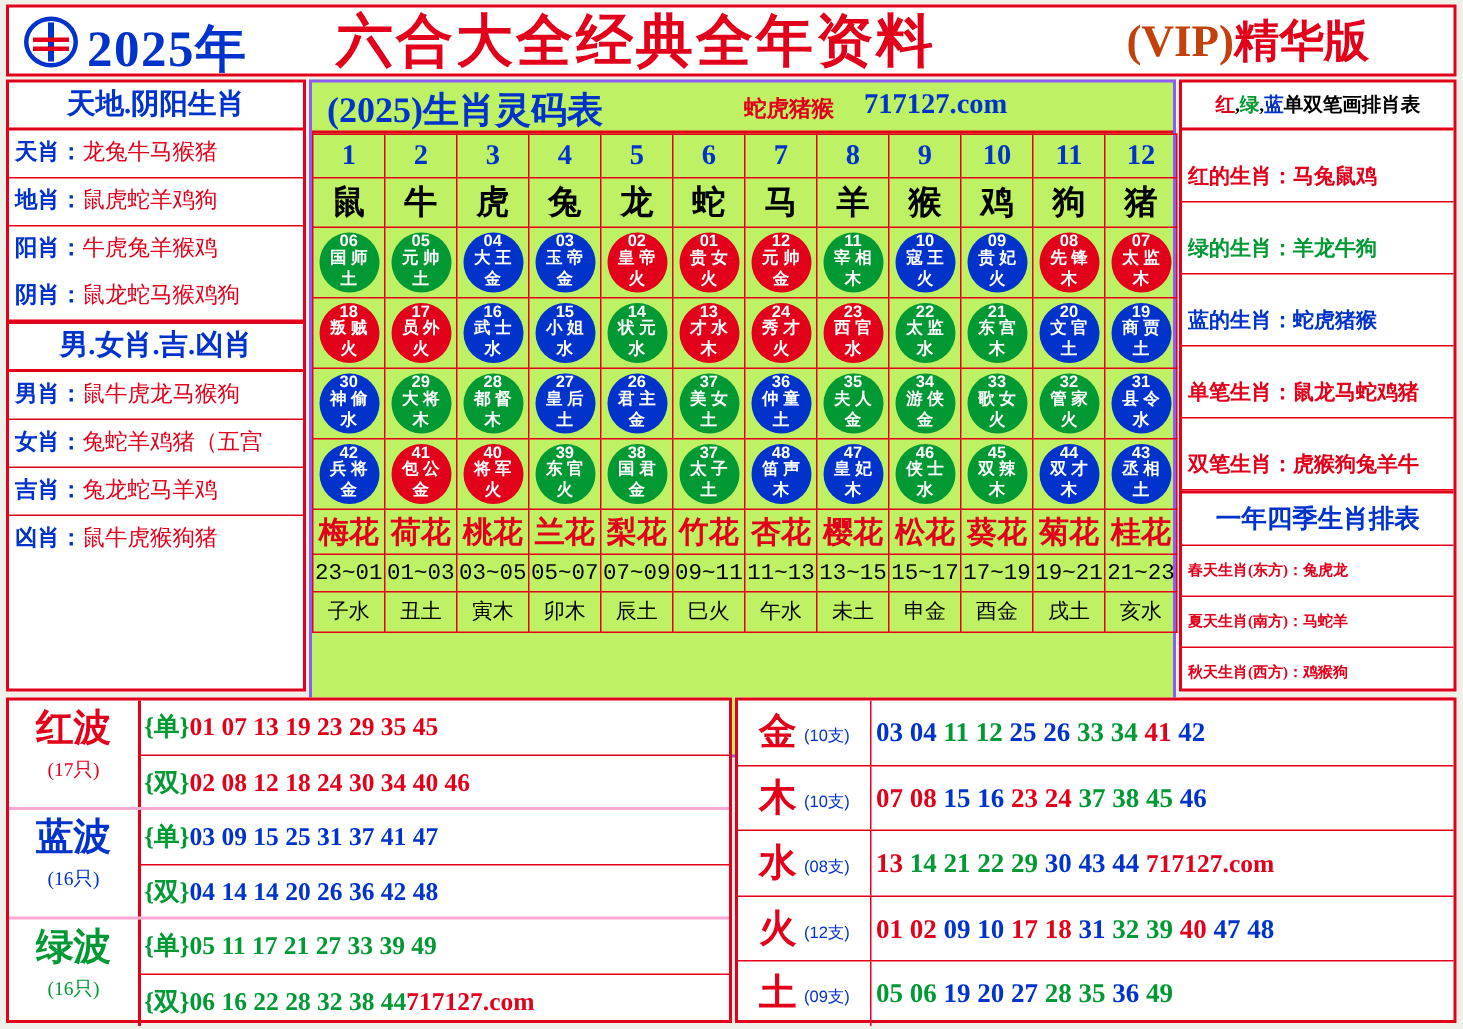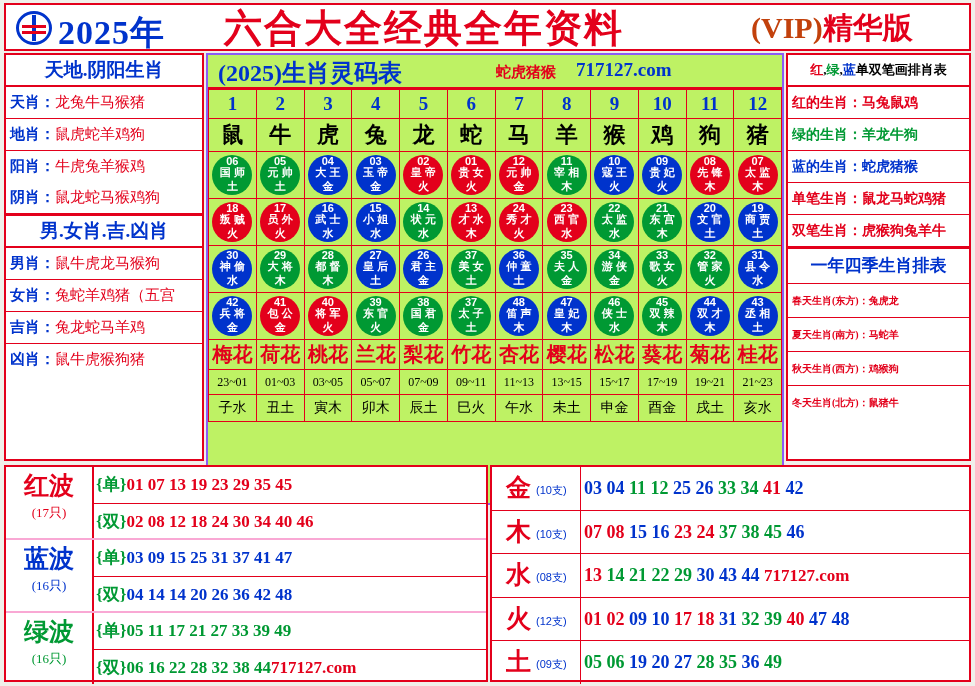--- a/index.html
+++ b/index.html
@@ -66,30 +66,30 @@
   .ballrow td{height:46px;padding:0;}
   .ball{width:40px;height:40px;border-radius:50%;margin:2px auto;position:relative;color:#fff;}
   .ball .n{position:absolute;top:1px;left:0;width:100%;text-align:center;font-size:11px;font-weight:bold;line-height:11px;}
   .ball .w{position:absolute;top:11px;left:0;width:100%;text-align:center;font-size:11px;font-weight:bold;line-height:12px;}
   .ball .e{position:absolute;top:26px;left:0;width:100%;text-align:center;font-size:11px;font-weight:bold;line-height:11px;}
   .ball.r{background:#e3001b;}
   .ball.b{background:#0033cc;}
   .ball.g{background:#009933;}
   .flowrow td{height:26px;font-size:20px;font-weight:bold;color:#e3001b;
     font-family:"Liberation Serif","DejaVu Serif",serif;}
-  .timerow td{height:22px;font-size:12px;color:#000;font-family:Liberation Serif, serif;margin-left:48px;}
+  .timerow td{height:22px;font-size:15px;color:#000;font-family:Liberation Mono, monospace;margin-left:48px;}
   .gzrow td{height:24px;font-size:14px;color:#000;font-family:"Liberation Serif","DejaVu Serif",serif;}
 
   
   .rightcol{position:absolute;left:786px;top:53px;width:185px;height:408px;
     border:2px solid #e3001b;background:#fff;box-sizing:border-box;}
   .rc-head{height:30px;line-height:30px;text-align:center;font-size:13px;font-weight:bold;
     border-bottom:2px solid #e3001b;font-family:"Liberation Serif","DejaVu Serif",serif;white-space:nowrap;}
   .rc-row{height:31px;line-height:31px;font-size:14px;font-weight:bold;padding-left:4px;
-    font-family:"Liberation Serif","DejaVu Serif",serif;white-space:nowrap;border-bottom:1px solid #e3001b;}
+    font-family:"Liberation Serif","DejaVu Serif",serif;white-space:nowrap;border-bottom:1px solid #e3001b;margin-top:16px;}
   .rc-mid{height:34px;line-height:34px;text-align:center;font-size:17px;font-weight:bold;color:#0033cc;
     border-bottom:1px solid #e3001b;border-top:2px solid #e3001b;
     font-family:"Liberation Serif","DejaVu Serif",serif;}
   .rc-row2{height:33px;line-height:33px;font-size:10px;font-weight:bold;padding-left:4px;
     font-family:"Liberation Serif","DejaVu Serif",serif;white-space:nowrap;border-bottom:1px solid #e3001b;}
   .rc-row2.last{border-bottom:none;}
 
   
   .bl{position:absolute;left:4px;top:465px;width:484px;height:217px;
     border:2px solid #e3001b;background:#fff;box-sizing:border-box;}

